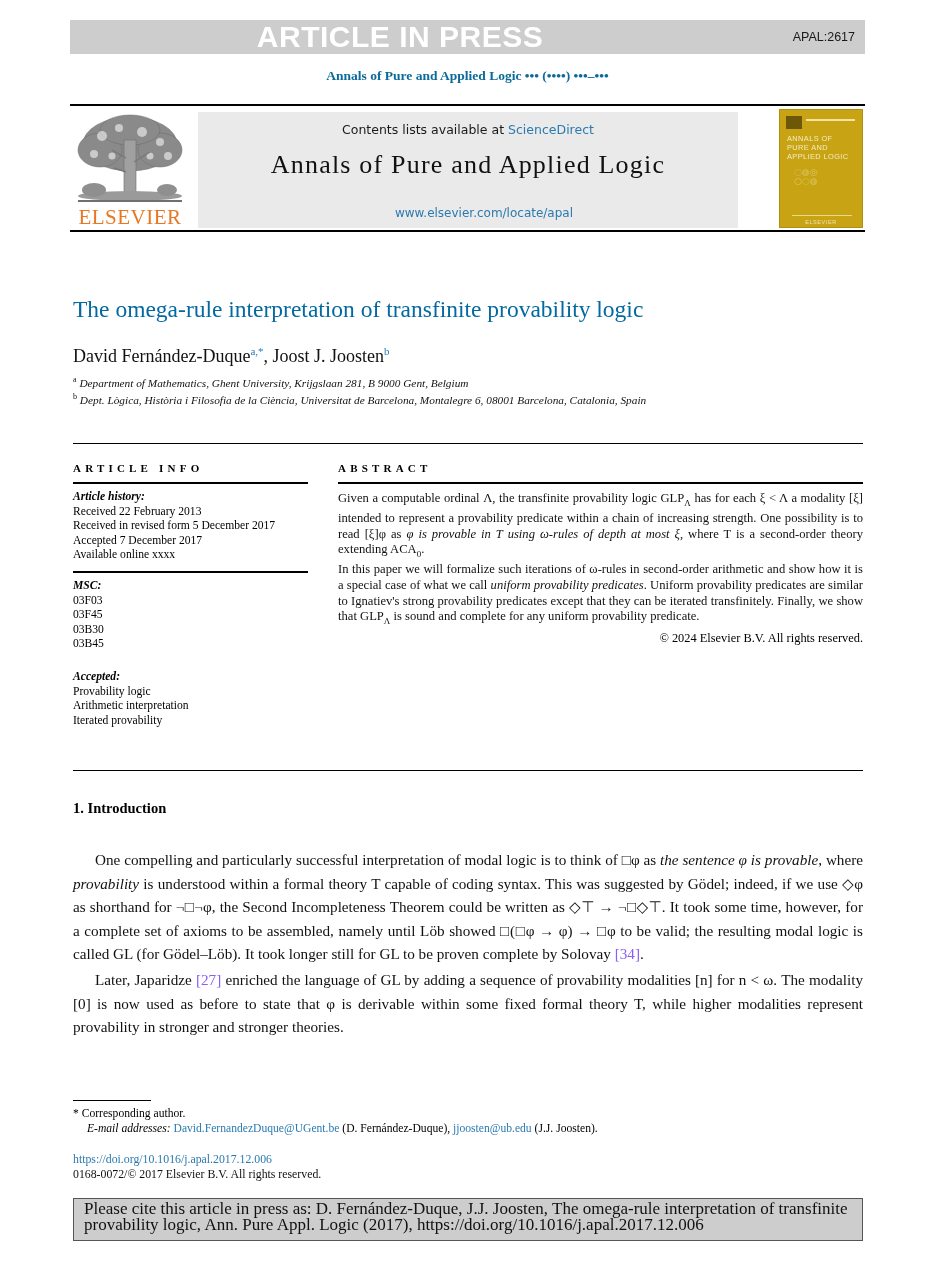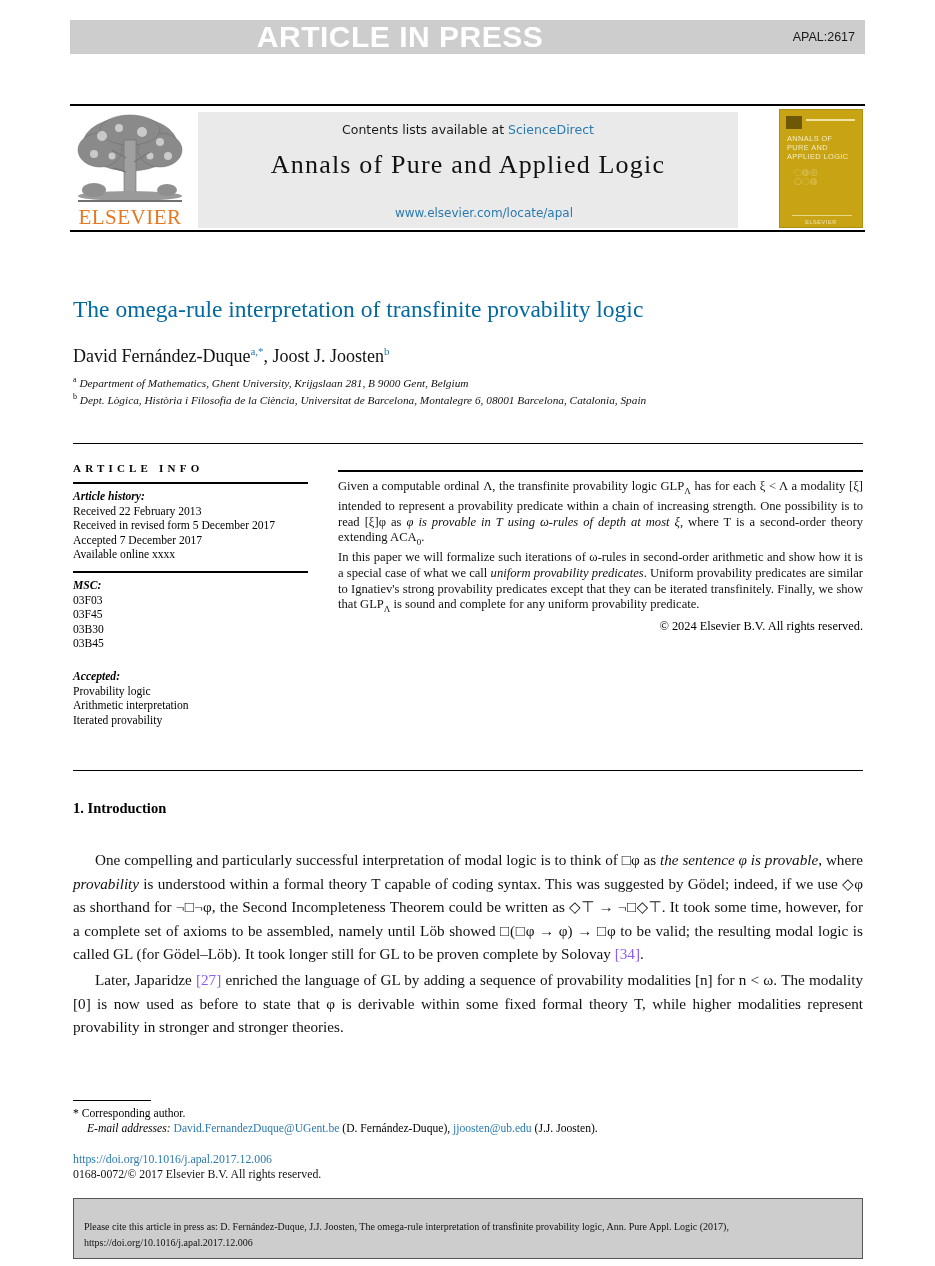--- a/index.html
+++ b/index.html
@@ -339,37 +339,38 @@
 
   
   .cite-box {
     position: absolute;
     left: 73px;
     top: 1198px;
     width: 790px;
     background: #cdcdcd;
     border: 1px solid #555;
     box-sizing: border-box;
-    padding: 20px 10px 8px 10px;
-    font-family: "Liberation Serif", serif;
-    font-size: 10px;
+    padding: 2px 10px 8px 10px;
+    font-family: "Liberation Serif", serif;
+    font-size: 17px;
     line-height: 15.6px;
     color: #111;
   }
 </style>
 </head>
 <body>
 
 <div class="page">
 
   <div class="aip-bar">
     <div class="aip-text">ARTICLE IN PRESS</div>
     <div class="aip-code">APAL:2617</div>
   </div>
 
+  <div class="runhead">Annals of Pure and Applied Logic ••• (••••) •••–•••</div>
 
   <div class="masthead">
 
     <div class="elsevier-logo">
       <svg width="116" height="100" viewBox="0 0 116 100">
         <g fill="#8a8a8a" stroke="#6b6b6b" stroke-width="0.5">
           <ellipse cx="58" cy="34" rx="47" ry="27"></ellipse>
           <ellipse cx="28" cy="40" rx="22" ry="17"></ellipse>
           <ellipse cx="88" cy="40" rx="22" ry="17"></ellipse>
           <ellipse cx="58" cy="20" rx="30" ry="15"></ellipse>
@@ -451,20 +452,21 @@
 
     <div class="info-block" style="margin-top:18px;">
       <div class="lbl">Accepted:</div>
       <div>Provability logic</div>
       <div>Arithmetic interpretation</div>
       <div>Iterated provability</div>
     </div>
   </div>
 
   <div class="abs-col">
+    <div class="colhead">ABSTRACT</div>
     <div class="rule-thick"></div>
     <div class="abs-body">Given a computable ordinal Λ, the transfinite provability logic GLP<sub class="sb">Λ</sub> has for each ξ &lt; Λ a modality [ξ] intended to represent a provability predicate within a chain of increasing strength. One possibility is to read [ξ]φ as <i class="it">φ is provable in T using ω-rules of depth at most ξ</i>, where T is a second-order theory extending ACA<sub class="sb">0</sub>.</div>
     <div class="abs-body" style="margin-top:0;">In this paper we will formalize such iterations of ω-rules in second-order arithmetic and show how it is a special case of what we call <i class="it">uniform provability predicates</i>. Uniform provability predicates are similar to Ignatiev's strong provability predicates except that they can be iterated transfinitely. Finally, we show that GLP<sub class="sb">Λ</sub> is sound and complete for any uniform provability predicate.</div>
     <div class="abs-copy">© 2024 Elsevier B.V. All rights reserved.</div>
   </div>
 
   <div class="hr-wide" style="top:770px;"></div>
 
   <div class="sec-title">1. Introduction</div>
 

